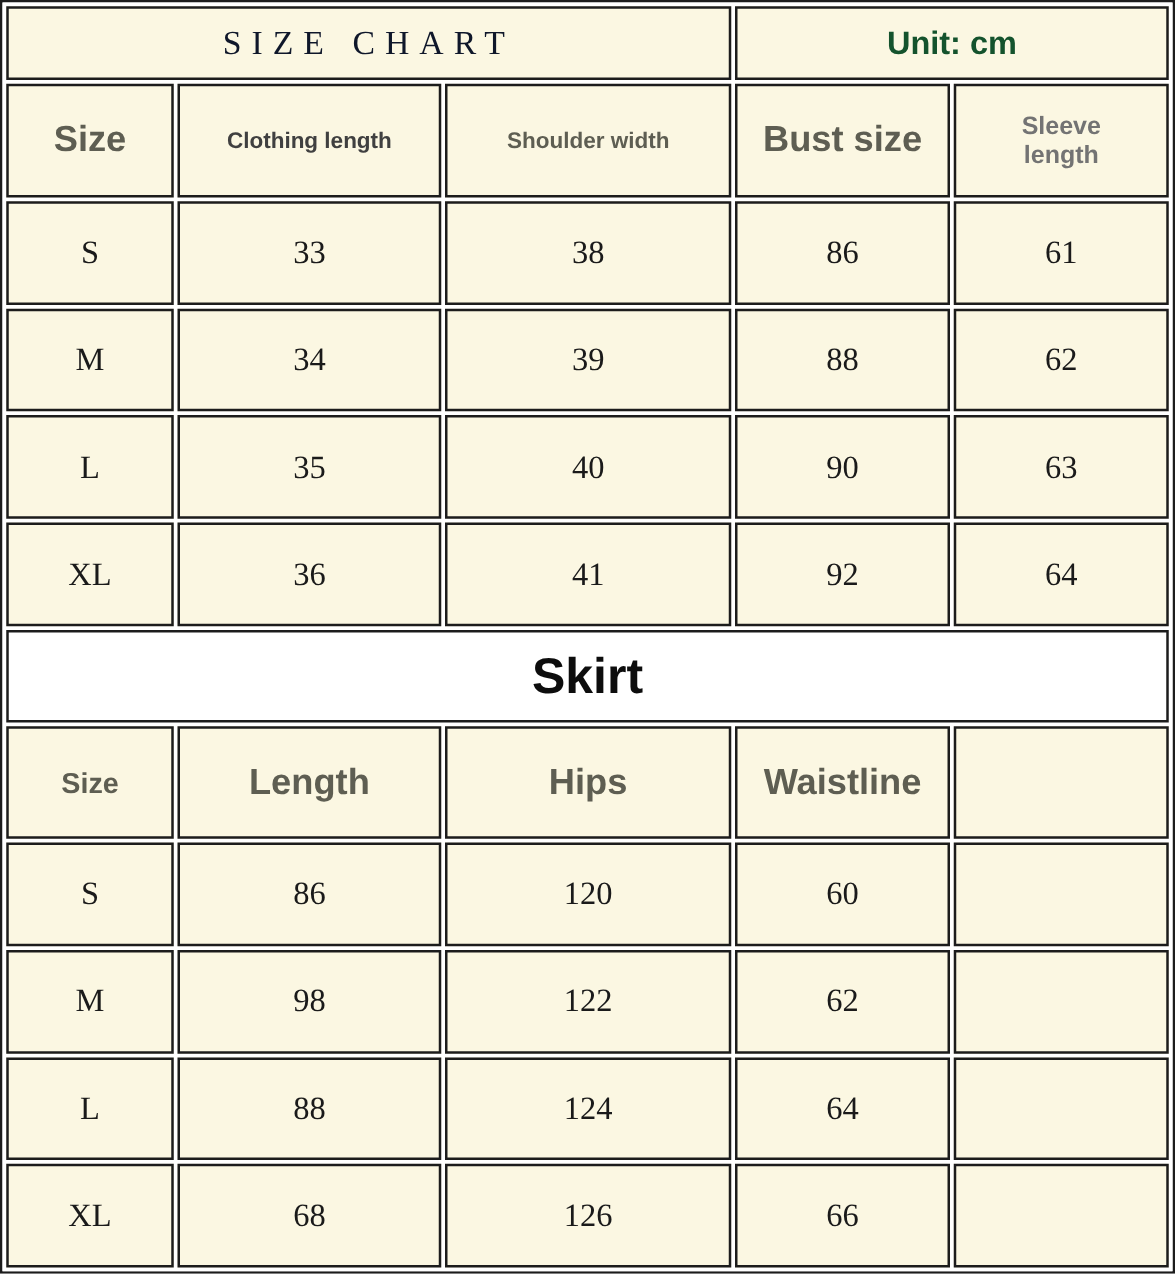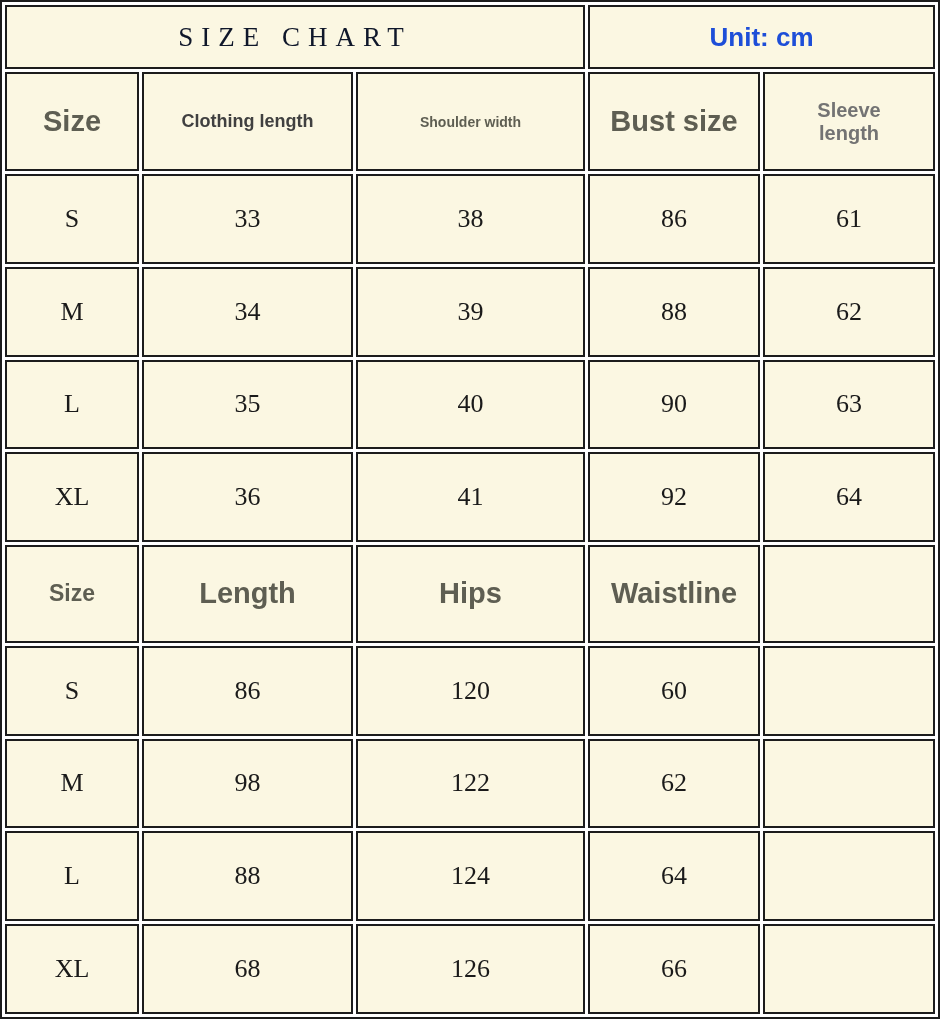--- a/index.html
+++ b/index.html
@@ -42,41 +42,41 @@
 
   td.top-title {
     font-family: "Liberation Serif", "DejaVu Serif", serif;
     font-size: 27px;
     letter-spacing: 8px;
     color: #0f172a;
   }
   td.top-unit {
     font-weight: bold;
     font-size: 26px;
-    color: #1d4ed8;
+    color: #14532d;
   }
   td.banner {
     background: #ffffff;
     font-weight: bold;
     font-size: 40px;
     color: #0d0d0d;
   }
   .h-lg-gray {
     font-weight: bold;
     font-size: 29px;
     color: #5e5e52;
   }
   .h-md-dark {
     font-weight: bold;
     font-size: 18px;
     color: #404040;
   }
   .h-md-gray {
     font-weight: bold;
-    font-size: 14px;
+    font-size: 18px;
     color: #5e5e52;
   }
   .h-sm-dark .wrap-narrow {
     display: inline-block;
     max-width: 64px;
     text-align: center;
     font-weight: bold;
     font-size: 20px;
     line-height: 1.15;
     color: #737373;
@@ -142,20 +142,23 @@
     <td class="data-cell">63</td>
   </tr>
   <tr class="r-data">
     <td class="data-cell">XL</td>
     <td class="data-cell">36</td>
     <td class="data-cell">41</td>
     <td class="data-cell">92</td>
     <td class="data-cell">64</td>
   </tr>
 
+  <tr class="r-sbanner">
+    <td class="banner" colspan="5">Skirt</td>
+  </tr>
 
   <tr class="r-shead">
     <td class="h-sk-size">Size</td>
     <td class="h-lg-gray">Length</td>
     <td class="h-lg-gray">Hips</td>
     <td class="h-lg-gray">Waistline</td>
     <td class="h-lg-gray"></td>
   </tr>
 
   <tr class="r-data">

